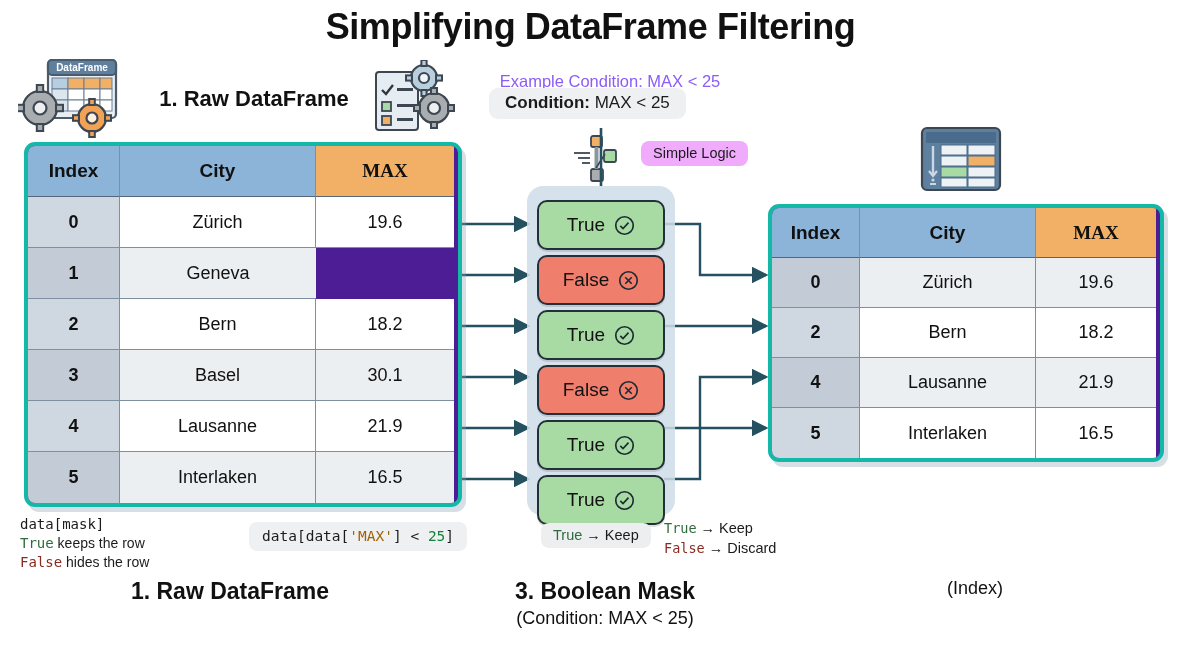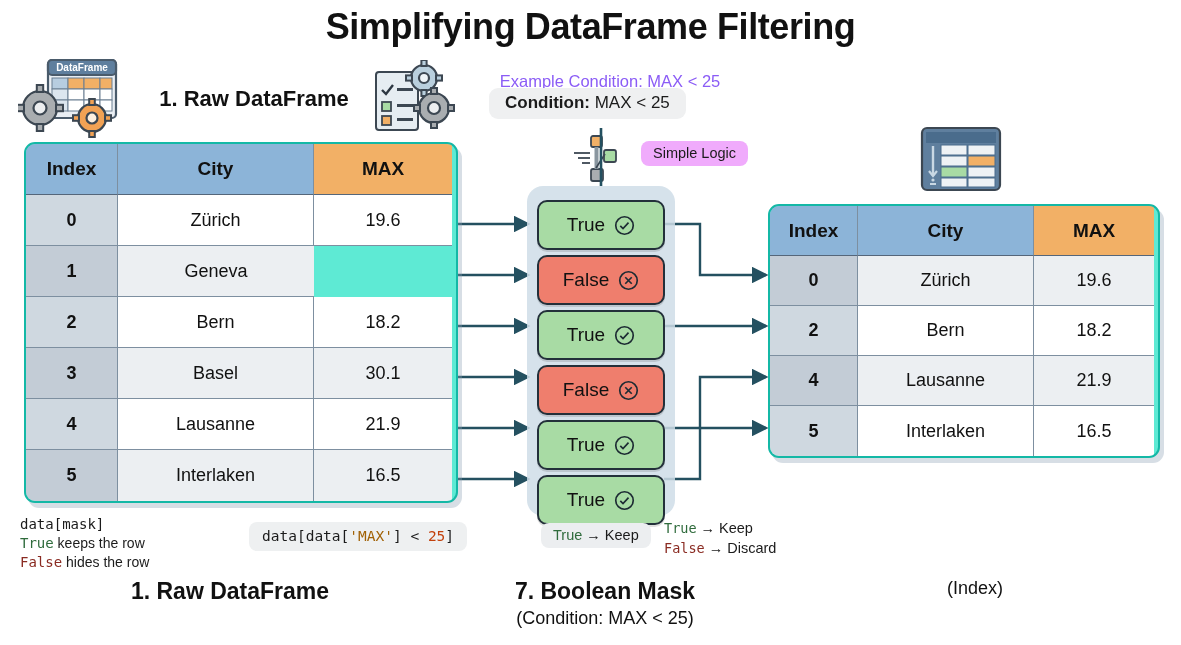--- a/index.html
+++ b/index.html
@@ -45,45 +45,45 @@
     position:absolute;left:641px;top:141px;
     padding:4px 12px 5px 12px;
     background:#f0abfc;border-radius:8px;
     font-size:14.5px;color:#1b1b1b;white-space:nowrap;
   }
   #logic-icon{position:absolute;left:572px;top:128px;width:48px;height:60px;}
 
   
   .df-table{
     position:absolute;
-    border:2px solid #14b8a6;
+    border:4px solid #14b8a6;
     border-radius:11px;
     overflow:hidden;
     box-shadow:4px 5px 0 rgba(140,160,180,.35);
-    background:#5eead4;
+    background:#4c1d95;
   }
   .df-row{display:flex;}
   .df-row .cell{
     border-right:1.4px solid #7d8fa0;
     border-bottom:1.4px solid #7d8fa0;
     display:flex;align-items:center;justify-content:center;
     box-sizing:border-box;
     font-size:18px;color:#111;
   }
   .df-row:last-child .cell{border-bottom:none;}
   .df-row .cell:last-child{border-right:none;}
   .df-row.head .cell{
     font-weight:bold;font-size:19px;
     border-bottom:1.6px solid #55667a;
   }
   .c-idx{background:#cfd8e0;font-weight:bold;}
   .c-idx.alt{background:#c3ccd6;}
   .head .c-idx{background:#8cb4d8;}
   .head .c-city{background:#8cb4d8;}
-  .head .c-max{background:#f2b066;}
+  .head .c-max{background:#f2b066;font-family:Liberation Serif, serif;}
   .c-white{background:#ffffff;}
   .c-grey{background:#eceff2;}
 
   
   #table-raw{left:24px;top:142px;width:430px;}
   #table-raw .c-idx{width:92px;}
   #table-raw .c-city{width:196px;}
   #table-raw .c-max{width:138px;}
   #table-raw .df-row{height:51px;}
   #table-raw .df-row.head{height:51px;}
@@ -126,21 +126,21 @@
   #legend-left .false{color:#8a2b22;}
   #legend-left .plain{font-family:"Liberation Sans", sans-serif;}
 
   #code-chip{
     position:absolute;left:249px;top:522px;
     padding:6px 13px 7px 13px;background:#eef0f1;border-radius:8px;
     font-family:"DejaVu Sans Mono", monospace;font-size:14.5px;color:#1b1b1b;
     white-space:nowrap;
   }
   #code-chip .s{color:#a16207;}
-  #code-chip .n{color:#c2410c;}
+  #code-chip .n{color:#15803d;}
 
   #keep-chip{
     position:absolute;left:541px;top:523px;
     padding:4px 12px 5px 12px;background:#eceef0;border-radius:8px;
     font-size:14.5px;color:#1b1b1b;white-space:nowrap;
   }
   #keep-chip .true{color:#2f6b3c;}
 
   #mask-legend{
     position:absolute;left:664px;top:518px;
@@ -425,20 +425,20 @@
   <div id="mask-legend">
     <div><span class="true">True</span><span> → Keep</span></div>
     <div><span class="false">False</span><span> → Discard</span></div>
   </div>
 
   <div id="cap-1" class="caption">
     <div class="main">1. Raw DataFrame</div>
     <div class="sub"></div>
   </div>
   <div id="cap-2" class="caption">
-    <div class="main">7. Boolean Mask</div>
+    <div class="main">3. Boolean Mask</div>
     <div class="sub">(Condition: MAX &lt; 25)</div>
   </div>
   <div id="cap-3" class="caption">
     <div class="sub">(Index)</div>
   </div>
 
 </div>
 
 </body></html>

